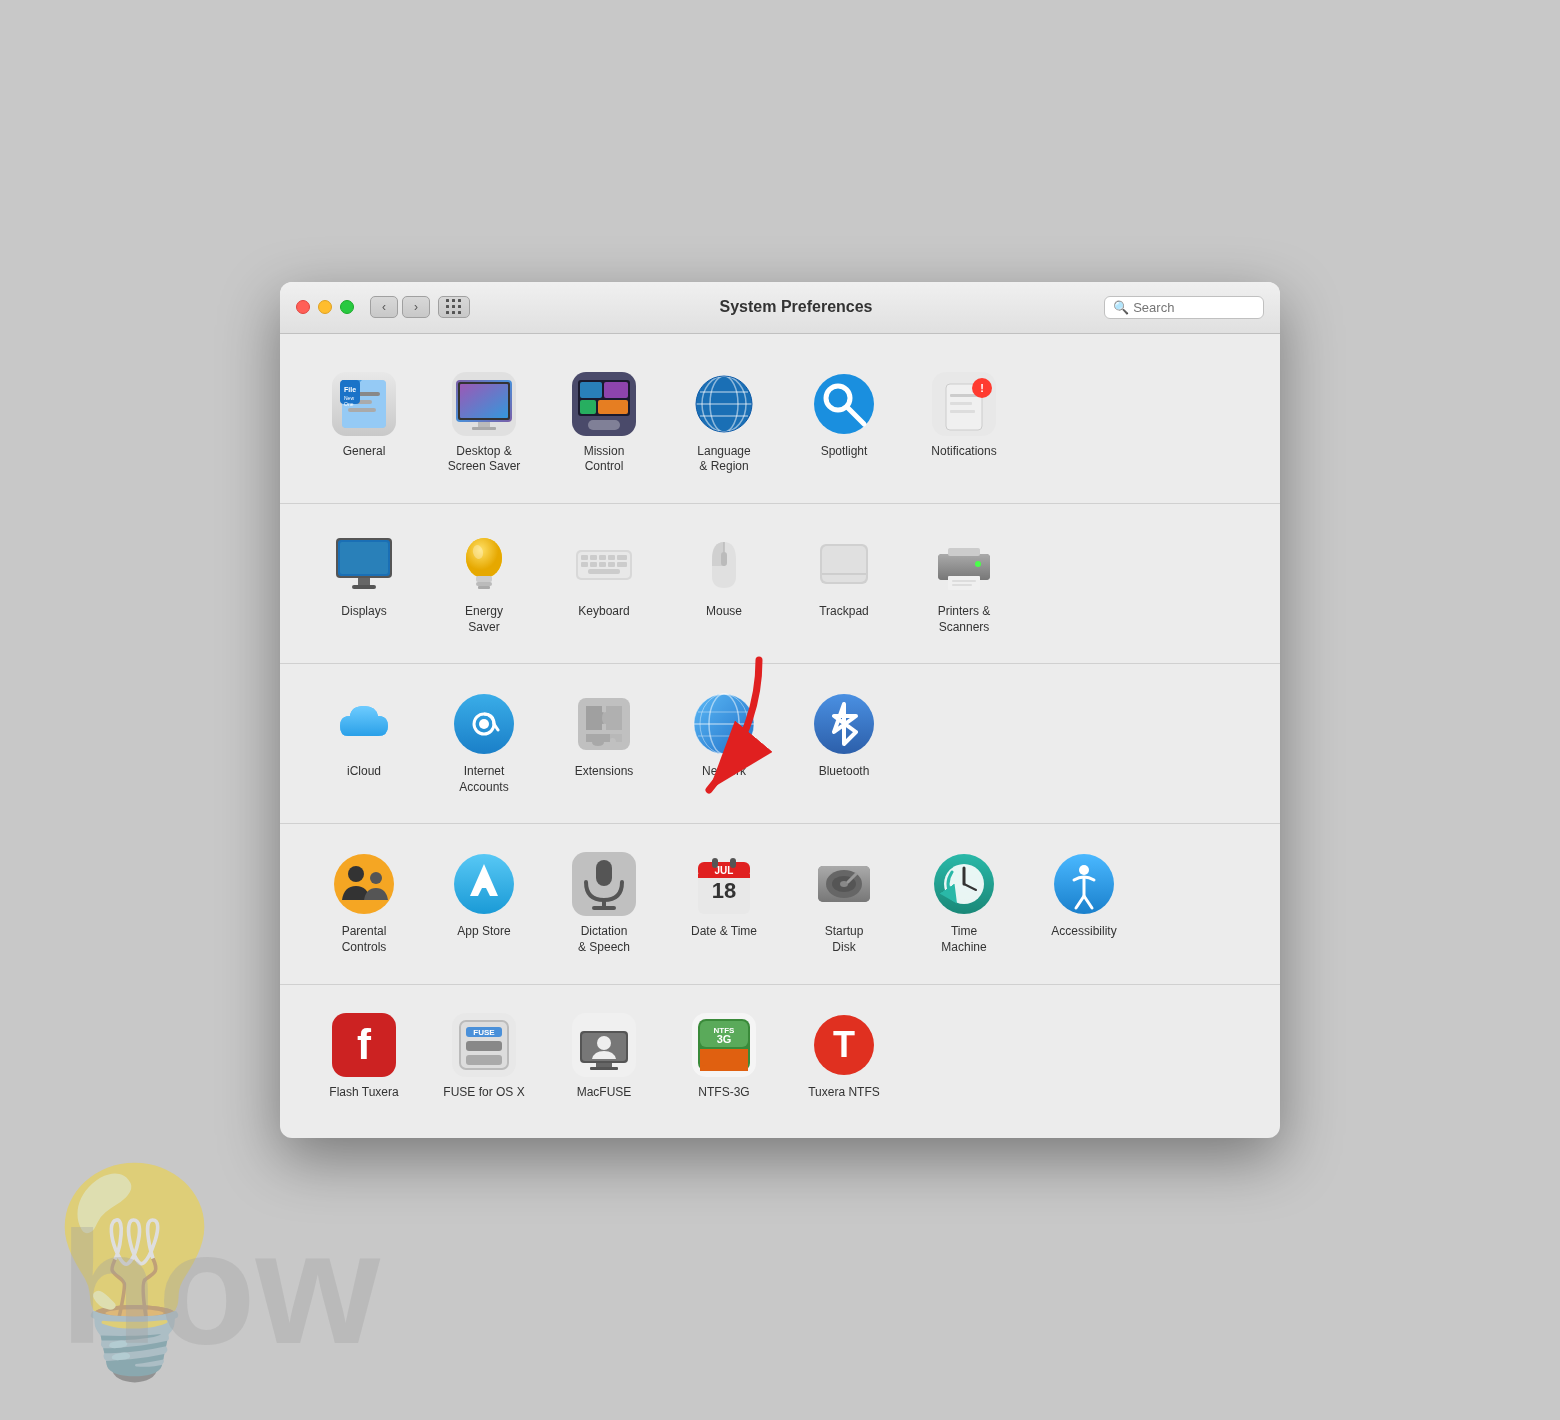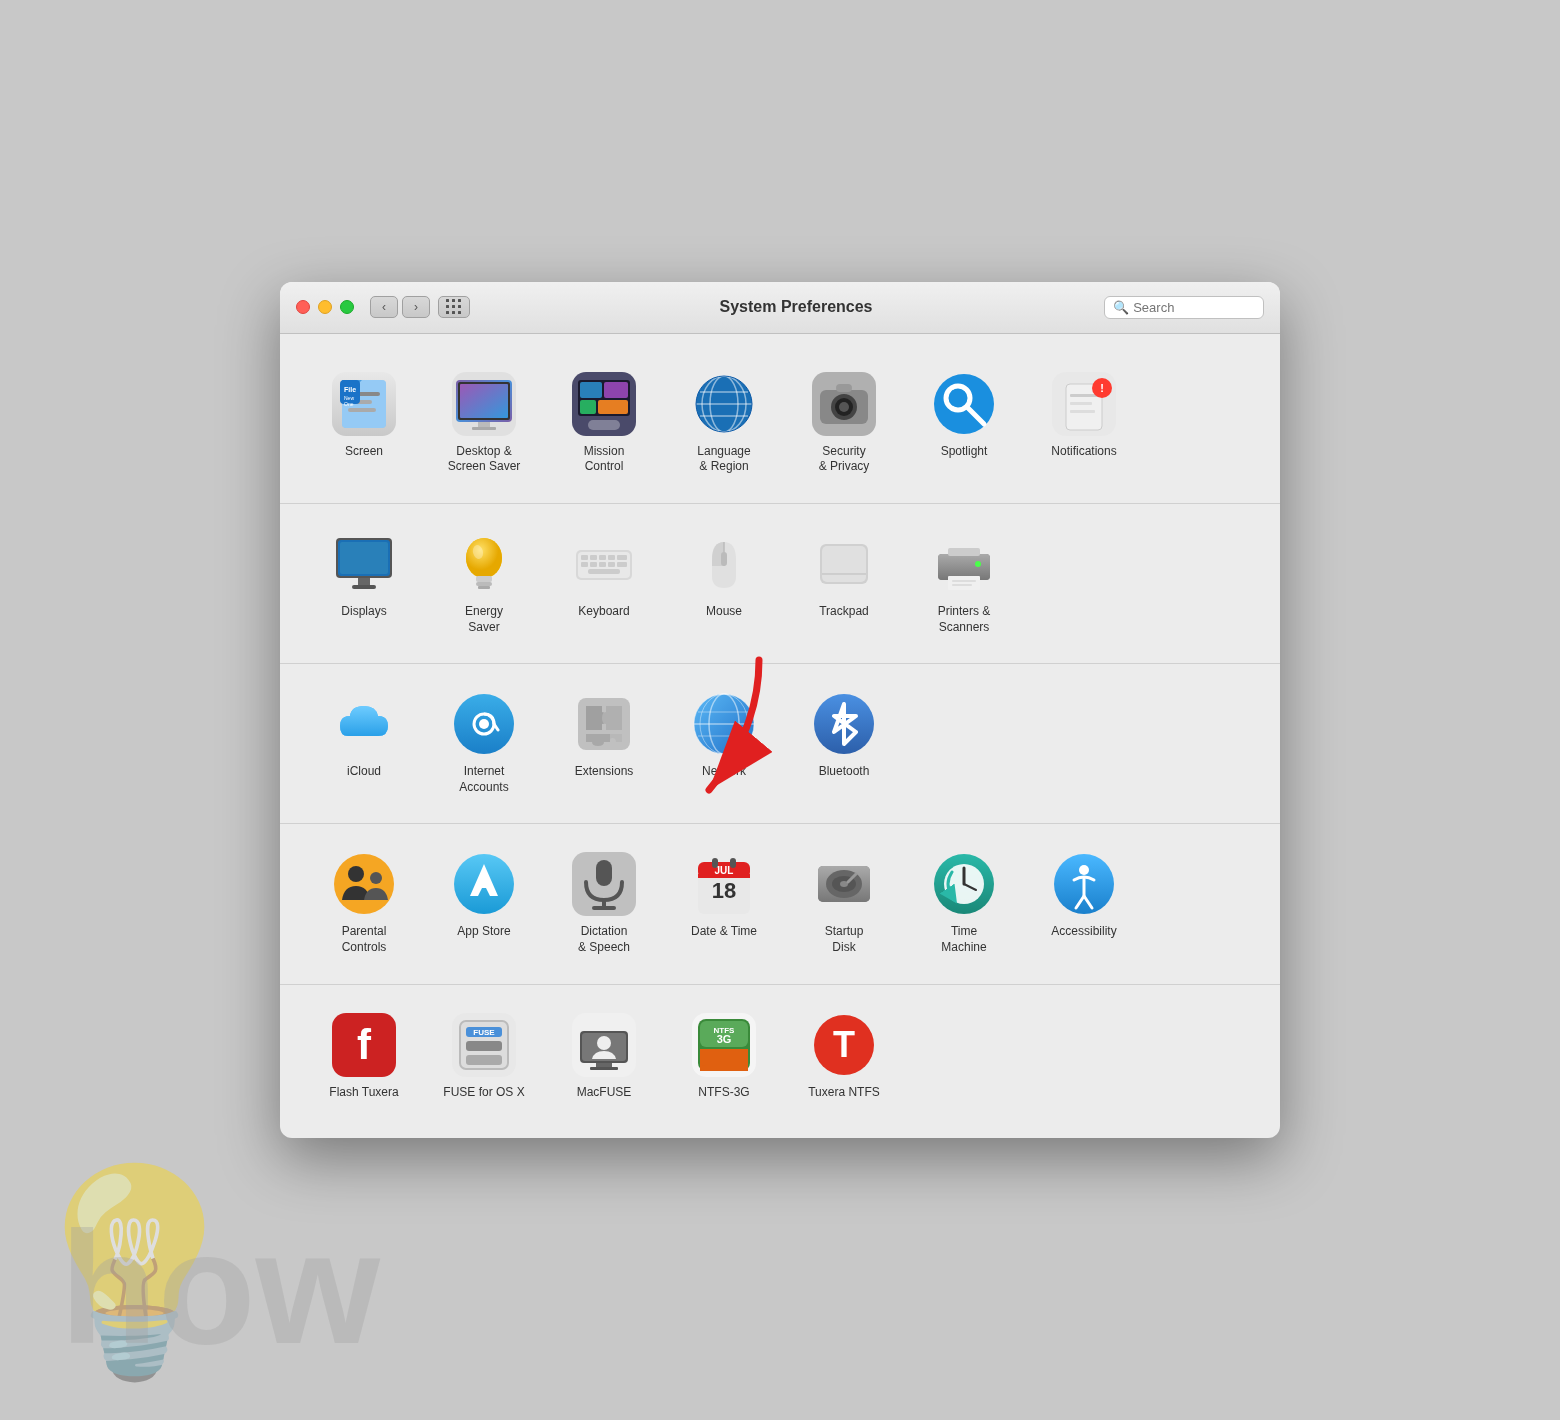--- a/index.html
+++ b/index.html
@@ -260,21 +260,21 @@
               <rect x="16" y="36" width="28" height="4" rx="2" fill="#aaa"></rect>
 
               <polygon points="10,8 30,8 10,28" fill="#4a9de0"></polygon>
 
               <rect x="8" y="8" width="20" height="24" rx="4" fill="#1a73c8"></rect>
               <text x="12" y="20" font-size="7" fill="white" font-weight="bold">File</text>
               <text x="12" y="28" font-size="5" fill="white">New</text>
               <text x="12" y="34" font-size="5" fill="white">One</text>
             </svg>
           </div>
-          <div class="pref-label">Screen</div>
+          <div class="pref-label">General</div>
         </div>
 
         <div class="pref-item">
           <div class="pref-icon">
             <svg width="64" height="64" viewBox="0 0 64 64">
               <rect width="64" height="64" rx="14" fill="#e0e0e0"></rect>
 
               <rect x="4" y="8" width="56" height="42" rx="4" fill="url(#desktopGrad)"></rect>
               <defs>
                 <linearGradient id="desktopGrad" x1="0" y1="0" x2="1" y2="1">
@@ -330,36 +330,20 @@
               <line x1="4" y1="32" x2="60" y2="32" stroke="rgba(255,255,255,0.5)" stroke-width="1.5"></line>
               <line x1="8" y1="20" x2="56" y2="20" stroke="rgba(255,255,255,0.5)" stroke-width="1.5"></line>
               <line x1="8" y1="44" x2="56" y2="44" stroke="rgba(255,255,255,0.5)" stroke-width="1.5"></line>
 
               <circle cx="32" cy="32" r="28" fill="none" stroke="#0d5aa7" stroke-width="1"></circle>
             </svg>
           </div>
           <div class="pref-label">Language<br>&amp; Region</div>
         </div>
 
-        <div class="pref-item">
-          <div class="pref-icon">
-            <svg width="64" height="64" viewBox="0 0 64 64">
-
-              <rect width="64" height="64" rx="14" fill="#b0b0b0"></rect>
-
-              <rect x="8" y="18" width="48" height="34" rx="6" fill="#888"></rect>
-              <circle cx="32" cy="35" r="13" fill="#444"></circle>
-              <circle cx="32" cy="35" r="9" fill="#222"></circle>
-              <circle cx="32" cy="35" r="5" fill="#555"></circle>
-
-              <rect x="24" y="12" width="16" height="8" rx="4" fill="#999"></rect>
-            </svg>
-          </div>
-          <div class="pref-label">Security<br>&amp; Privacy</div>
-        </div>
 
         <div class="pref-item">
           <div class="pref-icon">
             <svg width="64" height="64" viewBox="0 0 64 64">
               <circle cx="32" cy="32" r="30" fill="#1a8fdf"></circle>
 
               <circle cx="26" cy="26" r="12" fill="none" stroke="white" stroke-width="5"></circle>
               <line x1="35" y1="35" x2="52" y2="52" stroke="white" stroke-width="5" stroke-linecap="round"></line>
             </svg>
           </div>

